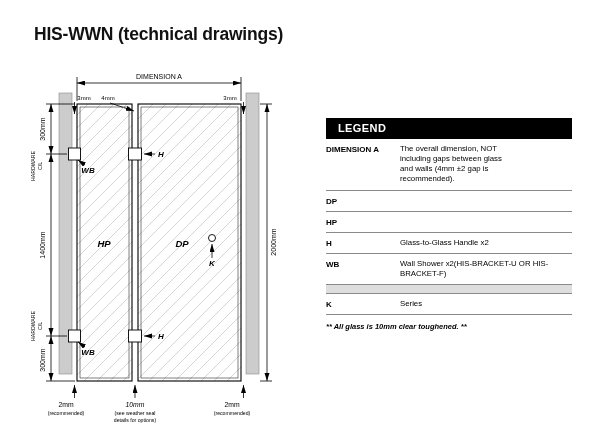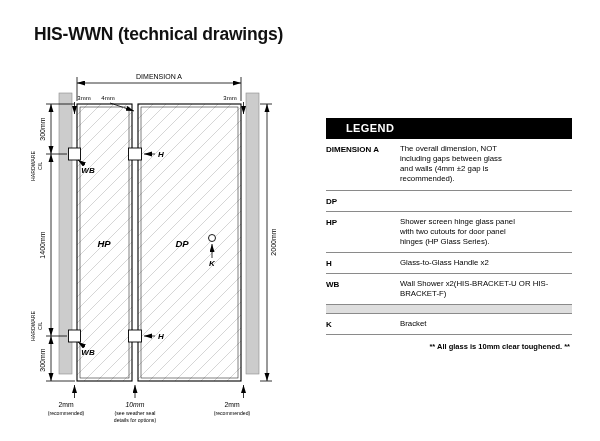--- a/index.html
+++ b/index.html
@@ -20,26 +20,26 @@
   .hw { fill:#ffffff; stroke:#000; stroke-width:0.9; }
   .t7 { font-size:7px; } .t6 { font-size:6px; } .t5 { font-size:5.2px; }
   .t65 { font-size:6.8px; }
   .mid { text-anchor:middle; }
   .ital { font-style:italic; }
   .lbl { font-size:9.5px; font-weight:bold; font-style:italic; text-anchor:middle; }
   .lbl8 { font-size:8px; font-weight:bold; font-style:italic; }
 
   .legend { position:absolute; left:326px; top:118px; width:246px; }
   .legend-header { background:#000; color:#fff; font-weight:bold; font-size:11px;
-                   padding:4px 7px 5px 20px; letter-spacing:0.4px; }
+                   padding:4px 7px 5px 12px; letter-spacing:0.4px; }
   .legend-row { display:flex; border-bottom:1px solid #8a8a8a; padding:5px 2px 5px 0; background:#fff; }
   .legend-key { flex:0 0 74px; width:74px; font-weight:bold; font-size:8px; padding-top:1px; }
   .legend-desc { flex:1; font-size:7.8px; line-height:1.3; white-space:pre-line; }
   .legend-spacer { height:9px; background:#dedede; border-bottom:1px solid #8a8a8a; }
-  .legend-footnote { text-align:right; font-size:7.5px; font-weight:bold; 
+  .legend-footnote { text-align:left; font-size:7.5px; font-weight:bold; font-style:italic;
                      margin-top:7px; padding-right:2px; }
 </style>
 </head>
 <body>
 
 <div class="page">
 
   <h1 class="page-title">HIS-WWN (technical drawings)</h1>
 
   <div class="drawing-wrap">
@@ -164,34 +164,31 @@
       <div class="legend-desc">The overall dimension, NOT
 including gaps between glass
 and walls (4mm ±2 gap is
 recommended).</div>
     </div>
     <div class="legend-row">
       <div class="legend-key">DP</div>
     </div>
     <div class="legend-row">
       <div class="legend-key">HP</div>
-      <div class="legend-desc">Shower screen hinge glass panel
-with two cutouts for door panel
-hinges (HP Glass Series).</div>
     </div>
     <div class="legend-row">
       <div class="legend-key">H</div>
       <div class="legend-desc">Glass-to-Glass Handle x2</div>
     </div>
     <div class="legend-row">
       <div class="legend-key">WB</div>
       <div class="legend-desc">Wall Shower x2(HIS-BRACKET-U OR HIS-BRACKET-F)</div>
     </div>
     <div class="legend-spacer"></div>
     <div class="legend-row">
       <div class="legend-key">K</div>
-      <div class="legend-desc">Bracket</div>
+      <div class="legend-desc">Series</div>
     </div>
 
     <div class="legend-footnote">** All glass is 10mm clear toughened. **</div>
   </div>
 
 </div>
 
 </body></html>

